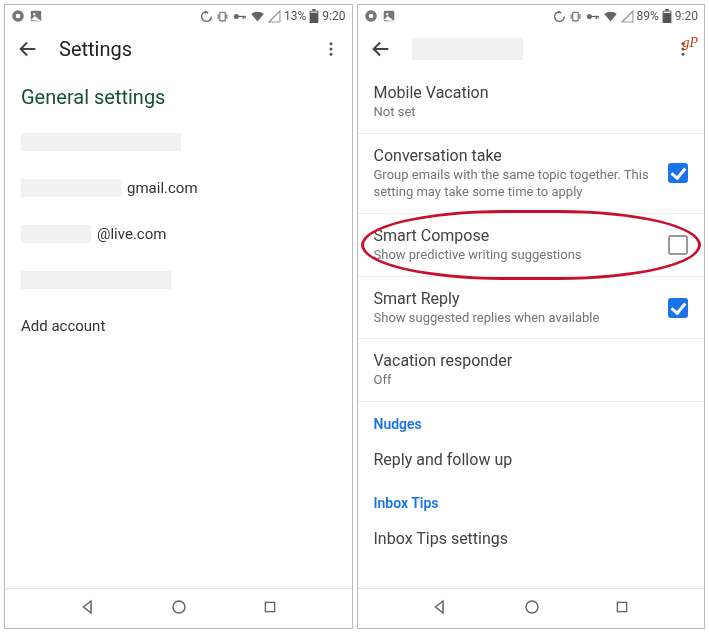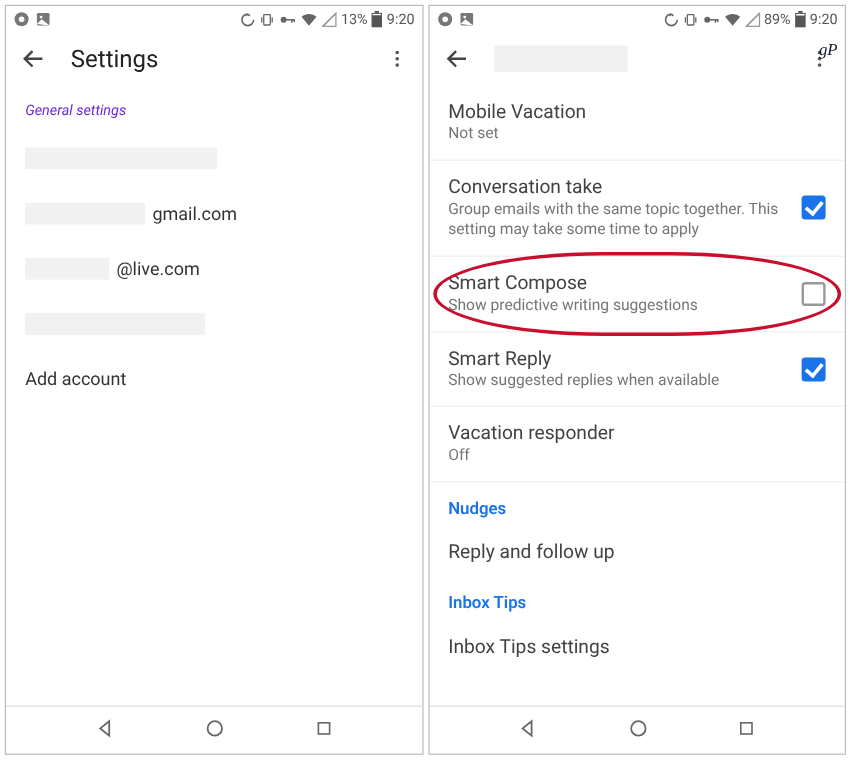--- a/index.html
+++ b/index.html
@@ -39,24 +39,23 @@
     align-items:center;
     padding: 0 12px;
     gap: 20px;
     color:#333;
   }
   .appbar .title { font-size: 20px; color:#222; }
   .appbar .spacer { flex:1; }
   .appbar .menu { color:#555; }
   .content { flex:1; overflow:auto; padding: 0 0 0 0; }
   .section-title {
-    font-size: 12px;
-    color: #6d28d9;
+    font-size: 20px;
+    color: #14532d;
     padding: 14px 16px 10px 16px;
-    font-style: italic;
   }
   .account-row {
     padding: 14px 16px;
     font-size: 15px;
     color:#333;
     display:flex;
     align-items:flex-start;
     gap:6px;
   }
   .account-row .red-small {
@@ -121,21 +120,21 @@
     flex:1;
     height:22px;
     background:#f1f1f1;
     max-width: 200px;
   }
   .gp-mark {
     position:absolute;
     right:6px;
     top:30px;
     font-size:14px;
-    color:#0f172a;
+    color:#c2410c;
     font-family: serif;
     font-style: italic;
   }
 </style>
 </head>
 <body>
 
 <div class="phone">
   <div class="statusbar">
     <div class="left">

